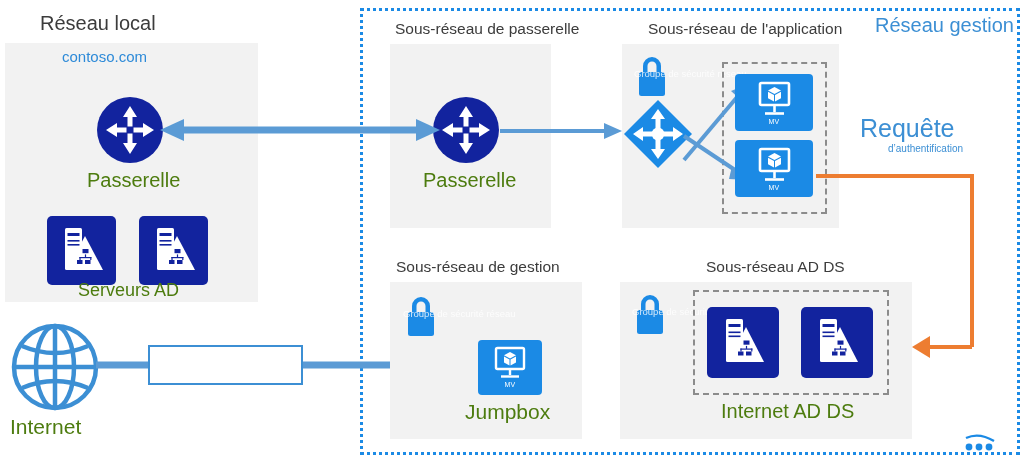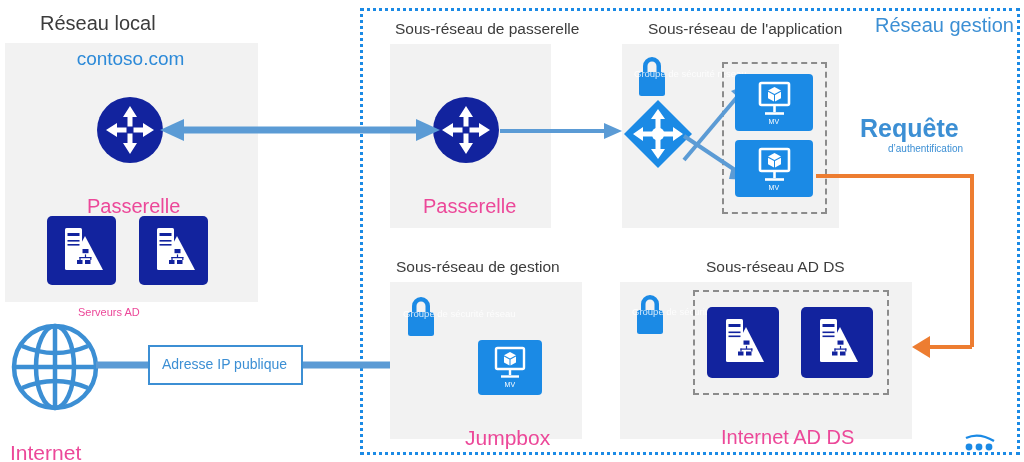--- a/index.html
+++ b/index.html
@@ -45,26 +45,25 @@
     font-family: "Liberation Sans", sans-serif;
   }
   .subnet-label {
     position: absolute;
     color: #3c3c3c;
     font-size: 15.5px;
     white-space: nowrap;
   }
   .blue-label {
     position: absolute;
-    color: #ec4899;
-    white-space: nowrap;
-    margin-top: 26px;
+    color: #4d7c0f;
+    white-space: nowrap;
   }
   .blue-lg { font-size: 20px; }
-  .blue-md { font-size: 11px; }
+  .blue-md { font-size: 18px; }
   .blue-xl { font-size: 21px; }
   .vnet-label {
     position: absolute;
     color: #3c8fd4;
     font-size: 20px;
     white-space: nowrap;
   }
   .nsg-text {
     position: absolute;
     color: rgba(255,255,255,0.82);
@@ -80,24 +79,23 @@
   }
   .req-small {
     position: absolute;
     color: #3c8fd4;
     font-size: 10px;
     white-space: nowrap;
   }
   .contoso {
     position: absolute;
     color: #2d8ad8;
-    font-size: 19px;
+    font-size: 15px;
     white-space: nowrap;
     overflow: hidden;
-    text-align: center;
   }
   .vm-caption {
     position: absolute;
     color: #ffffff;
     font-size: 7px;
     letter-spacing: .3px;
     white-space: nowrap;
     text-align: center;
   }
 
@@ -212,21 +210,20 @@
     </svg>
   </div>
   <div class="blue-label blue-xl" style="left:10px; top:415px;">Internet</div>
 
   <svg class="abs" style="left:96px; top:352px;" width="400" height="26">
     <line x1="0" y1="13" x2="372" y2="13" stroke="#5b9bd5" stroke-width="7"></line>
     <polygon points="372,3 396,13 372,23" fill="#5b9bd5"></polygon>
   </svg>
 
   <div class="ip-box" style="left:148px; top:345px; width:155px; height:40px;"></div>
-  <div class="ip-box-text" style="left:162px; top:356px;">Adresse IP publique</div>
 
   <div class="vnet-label" style="left:875px; top:14px;">Réseau gestion</div>
 
   <div class="subnet-label" style="left:395px; top:20px;">Sous-réseau de passerelle</div>
   <div class="gray-box" style="left:390px; top:44px; width:161px; height:184px;"></div>
 
   <div class="router-circle" style="left:433px; top:97px; width:66px; height:66px;">
     <svg width="66" height="66" viewBox="0 0 66 66">
       <g fill="#ffffff">
         <path d="M33 9 L40 20 L35.5 20 L35.5 29.5 L30.5 29.5 L30.5 20 L26 20 Z"></path>
@@ -309,21 +306,21 @@
       </g>
       <g fill="#ffffff">
         <path d="M39.5 13 L46 16.5 L39.5 20 L33 16.5 Z"></path>
         <path d="M33 17.8 L39 21 L39 27.5 L33 24.3 Z"></path>
         <path d="M46 17.8 L40 21 L40 27.5 L46 24.3 Z"></path>
       </g>
     </svg>
   </div>
   <div class="vm-caption" style="left:735px; top:184px; width:78px;">MV</div>
 
-  <div class="req-big" style="left:860px; top:114px;font-weight:bold;">Requête</div>
+  <div class="req-big" style="left:860px; top:114px;">Requête</div>
   <div class="req-small" style="left:888px; top:143px;">d’authentification</div>
 
   <svg class="abs" style="left:812px; top:162px;" width="200" height="210">
     <polyline points="4,14 160,14 160,185" fill="none" stroke="#ed7d31" stroke-width="4"></polyline>
     <polyline points="160,185 118,185" fill="none" stroke="#ed7d31" stroke-width="4"></polyline>
     <polygon points="118,174 100,185 118,196" fill="#ed7d31"></polygon>
   </svg>
 
   <div class="subnet-label" style="left:396px; top:258px;">Sous-réseau de gestion</div>
   <div class="gray-box" style="left:390px; top:282px; width:192px; height:157px;"></div>

